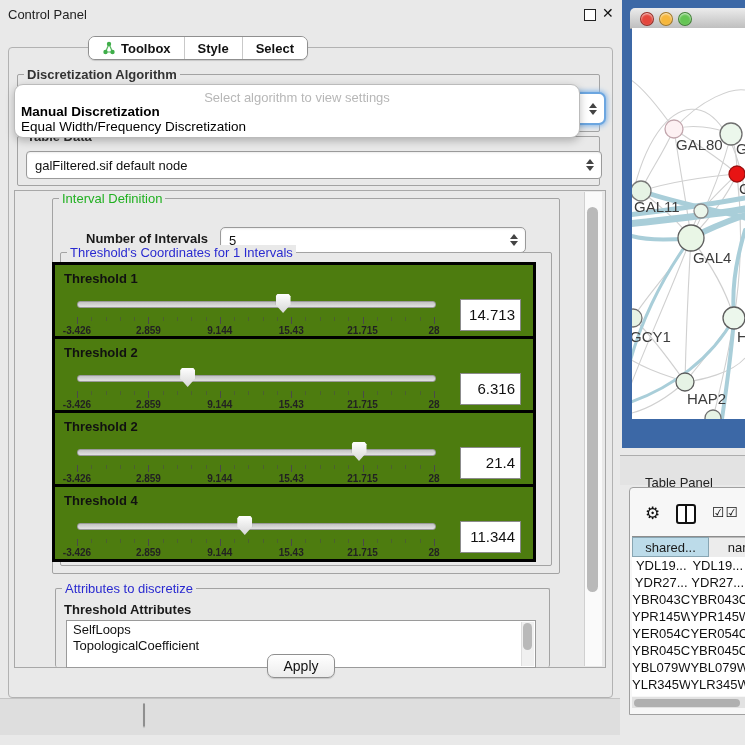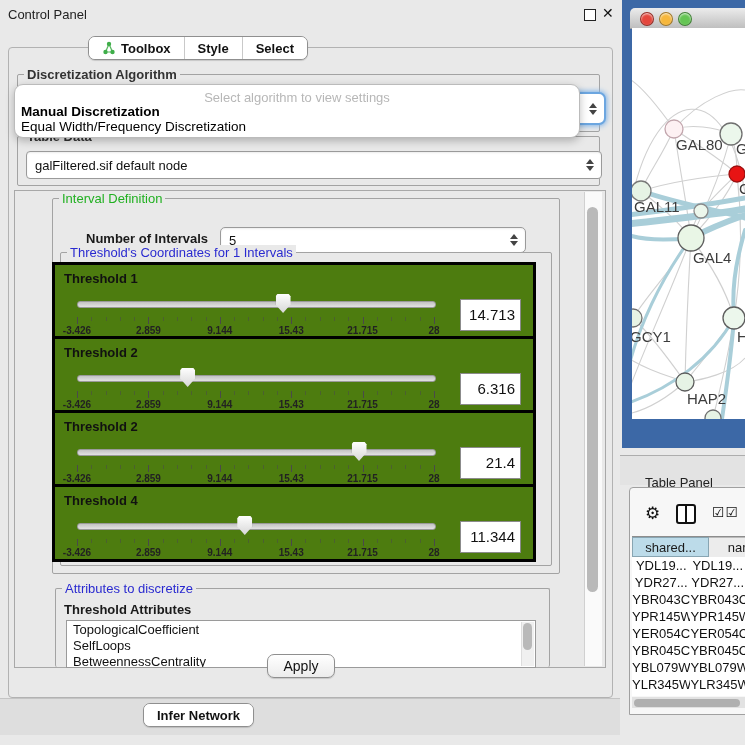--- a/index.html
+++ b/index.html
@@ -329,31 +329,27 @@
     </div>
 
   <div class="abs group" style="left:55px;top:588px;width:493px;height:78px;border-bottom:none;">
     <span class="gtitle blue">Attributes to discretize</span>
   </div>
   <div class="abs" style="left:64px;top:602px;font-size:13px;font-weight:700;">Threshold Attributes</div>
   <div class="listbox" style="left:66px;top:620px;width:468px;height:46px;" id="attrList">
     <div class="list-scroll">
         <div class="list-thumb"></div>
       </div>
-  <div class="list-item">TopologicalCoefficient</div>
-      <div class="list-item">SelfLoops</div>
-      <div class="list-item">BetweennessCentrality</div>
+  <div class="list-item">SelfLoops</div>
+      <div class="list-item">TopologicalCoefficient</div>
     </div>
 
   <div class="button" style="left:267px;top:654px;width:66px;height:22px;line-height:22px;">Apply</div>
   <div class="abs bottom-band"></div>
   <div class="abs seg" style="left:143px;top:703px;" id="bottomTabs">
-      <div class="tab">
-        <span>Infer Network</span>
-      </div>
     </div>
 
   <div class="abs net-frame"></div>
   <div class="abs net-titlebar">
     <span class="light" style="left: 10px; background: rgb(228, 71, 61); border: 1px solid rgba(0, 0, 0, 0.35);" id="light0"></span>
     <span class="light" style="left: 29px; background: rgb(246, 183, 60); border: 1px solid rgba(0, 0, 0, 0.35);" id="light1"></span>
     <span class="light" style="left: 48px; background: rgb(101, 197, 84); border: 1px solid rgba(0, 0, 0, 0.35);" id="light2"></span>
   </div>
   <div class="abs net-canvas">
     <svg id="netSvg" width="113" height="391" viewBox="0 0 113 391">

